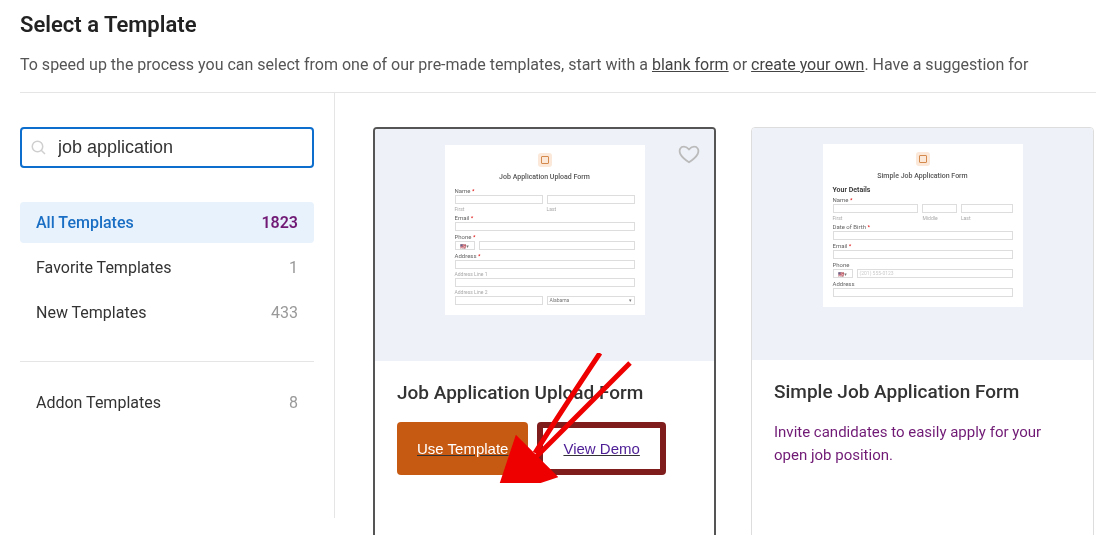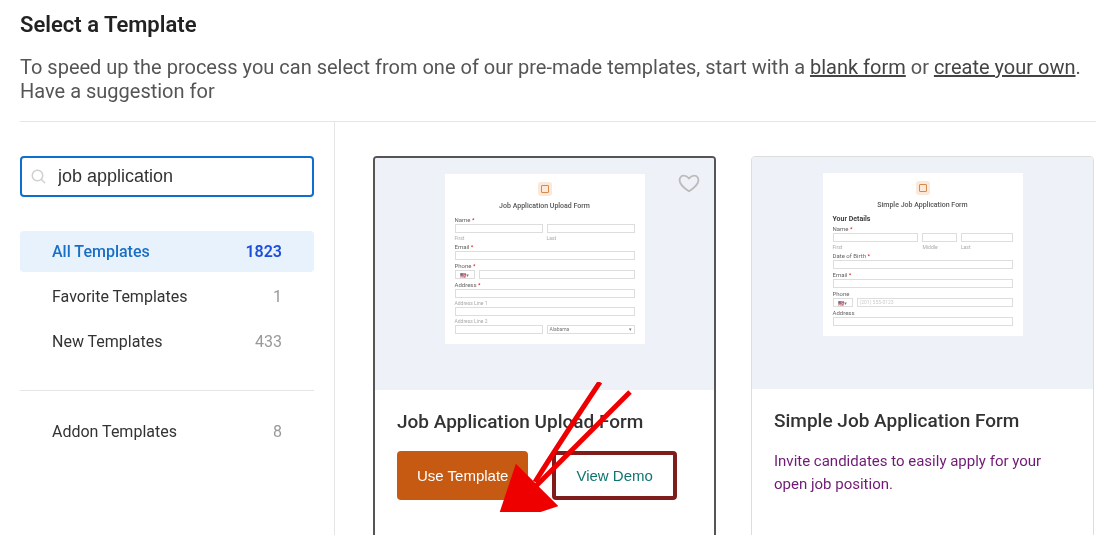--- a/index.html
+++ b/index.html
@@ -1,30 +1,30 @@
 <!DOCTYPE html>
 <html><head>
 <meta charset="utf-8">
 <style>
 * { box-sizing: border-box; margin: 0; padding: 0; }
 body { font-family: -apple-system, BlinkMacSystemFont, "Segoe UI", Roboto, sans-serif; color: #333; background: #fff; width: 1116px; height: 535px; overflow: hidden; }
 .header { padding: 12px 20px 18px 20px; }
 .page-title { font-size: 22px; font-weight: 600; color: #222; margin-bottom: 18px; }
-.subtitle { font-size: 20px; color: #555; }
+.subtitle { font-size: 16px; color: #555; }
 .subtitle a { color: #444; text-decoration: underline; }
 .divider { border: none; border-top: 1px solid #e5e5e5; margin: 0 20px; }
 .main { display: flex; position: relative; }
 .sidebar { width: 335px; padding: 34px 20px 20px 20px; border-right: 1px solid #e5e5e5; height: 425px; }
 .search-box { display: flex; align-items: center; border: 2px solid #0d6ecd; border-radius: 4px; padding: 8px 8px; background: #fff; margin-bottom: 34px; }
 .search-icon { width: 18px; height: 18px; margin-right: 10px; opacity: 0.4; }
 .search-input { border: none; outline: none; font-size: 18px; flex: 1; color: #333; background: transparent; }
 .cat-list { list-style: none; }
-.cat-item { display: flex; justify-content: space-between; align-items: center; padding: 11px 32px; border-radius: 4px; cursor: pointer; font-size: 16px; margin-bottom: 4px; }
+.cat-item { display: flex; justify-content: space-between; align-items: center; padding: 11px 16px; border-radius: 4px; cursor: pointer; font-size: 16px; margin-bottom: 4px; }
 .cat-item.active { background: #e8f2fc; color: #1a6fc4; font-weight: 500; }
-.cat-item.active .count { color: #1d4ed8; font-weight: 600; }
+.cat-item.active .count { color: #701a75; font-weight: 600; }
 .cat-item .label { color: inherit; }
 .cat-item .count { color: #999; }
 .cat-hr { border: none; border-top: 1px solid #e5e5e5; margin: 28px 0 20px 0; }
 .content { flex: 1; padding: 34px 0 0 38px; display: flex; gap: 35px; }
 .card { width: 343px; height: 465px; border-radius: 4px; overflow: hidden; position: relative; display: flex; flex-direction: column; }
 .card.selected { border: 2px solid #555; }
 .card.normal { border: 1px solid #ddd; }
 .card-preview { background: #eef2f8; flex: 0 0 232px; display: flex; align-items: flex-start; justify-content: center; padding-top: 16px; position: relative; overflow: hidden; }
 .heart-icon { position: absolute; top: 14px; right: 14px; width: 22px; height: 22px; }
 .form-mock { background: #fff; width: 200px; font-size: 7px; color: #777; padding: 8px 10px; }
@@ -36,24 +36,24 @@
 .form-mock .flabel { font-size: 6px; color: #666; margin: 2px 0 0 0; }
 .form-mock .star { color: #d00; }
 .form-mock .frow { display: flex; gap: 4px; margin: 1px 0 2px 0; }
 .form-mock .finput { border: 1px solid #ddd; height: 9px; flex: 1; background: #fff; }
 .form-mock .sublabels { display: flex; gap: 4px; font-size: 5px; color: #aaa; }
 .form-mock .sublabels span { flex: 1; }
 .form-mock .phone-prefix { width: 20px; border:1px solid #ddd; height:9px; display:flex; align-items:center; justify-content:center; font-size:5px; }
 .card-body { padding: 20px 22px; background: #fff; flex: 1; }
 .card-title { font-size: 19px; font-weight: 500; color: #333; margin-bottom: 18px; }
 .card-desc { font-size: 15px; color: #701a75; line-height: 1.5; }
-.card-actions { display: flex; gap: 24px; }
+.card-actions { display: flex; gap: 9px; text-decoration: underline; }
 .btn { padding: 12px 20px; font-size: 15px; border-radius: 4px; cursor: pointer; border: none; }
 .btn-primary { background: #c75a12; color: #fff; font-weight: 500; }
-.btn-secondary { background: #fff; color: #0f766e; border: 4px solid #7f1d1d; }
+.btn-secondary { background: #fff; color: #4c1d95; border: 6px solid #7f1d1d; }
 .arrow-svg { position: absolute; pointer-events: none; }
 </style>
 </head>
 <body>
 
 <div class="header">
   <h1 class="page-title">Select a Template</h1>
   <p class="subtitle">
     <span>To speed up the process you can select from one of our pre-made templates, start with a </span><a href="#">blank form</a><span> or </span><a href="#">create your own</a><span>. Have a suggestion for</span>
   </p>

